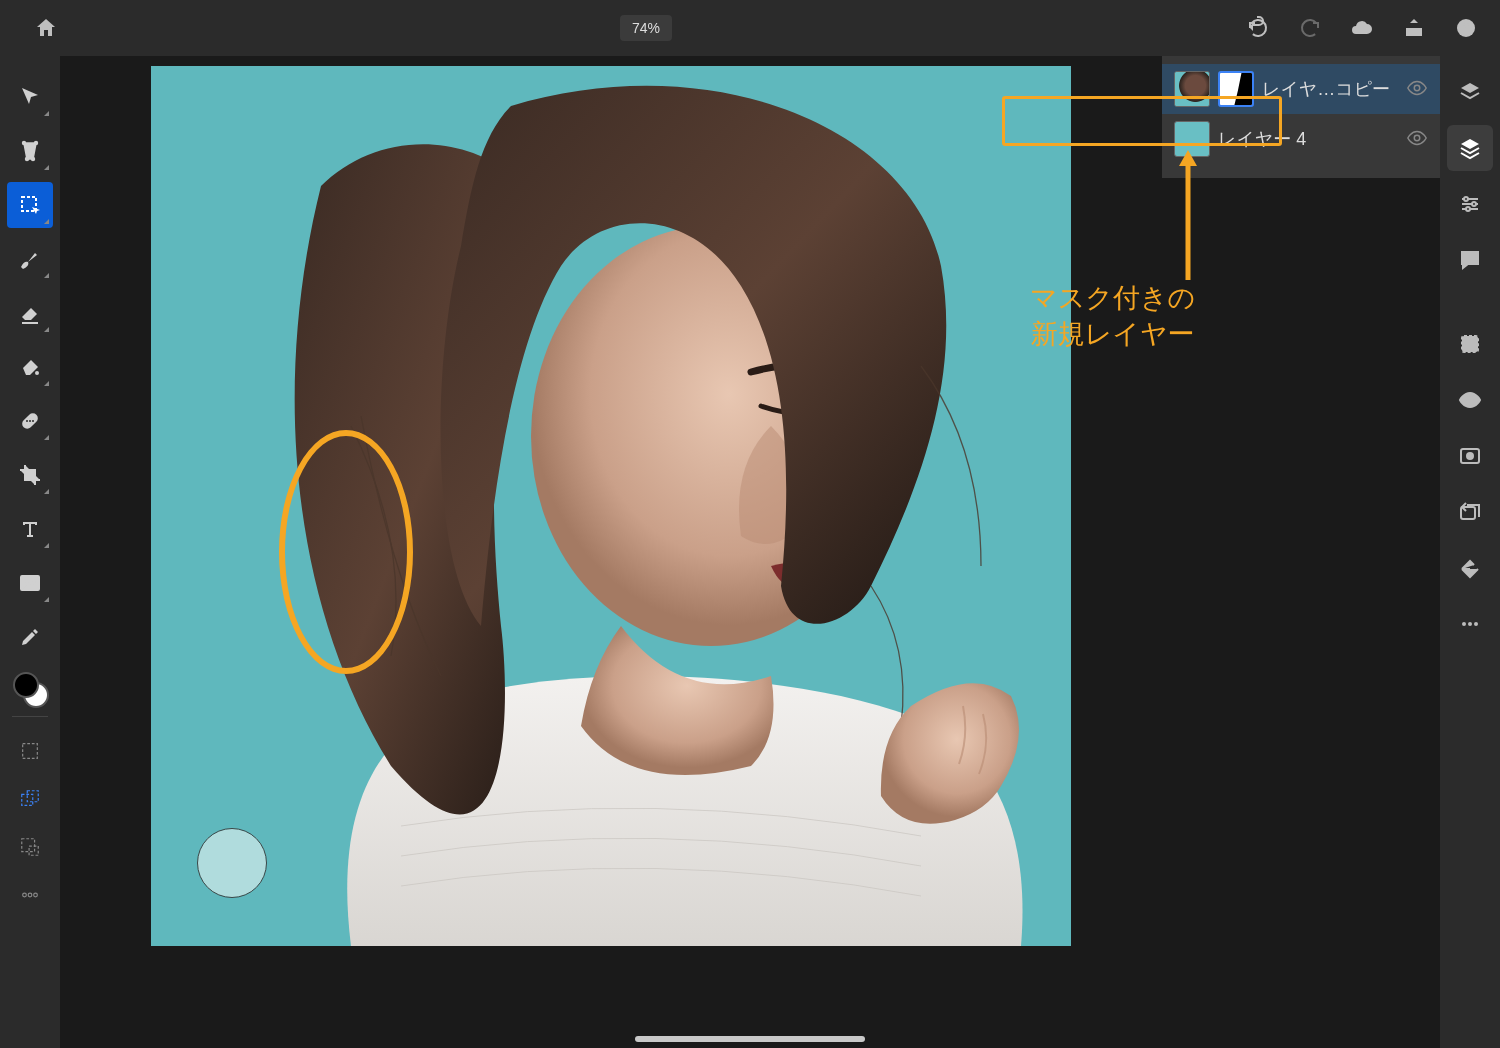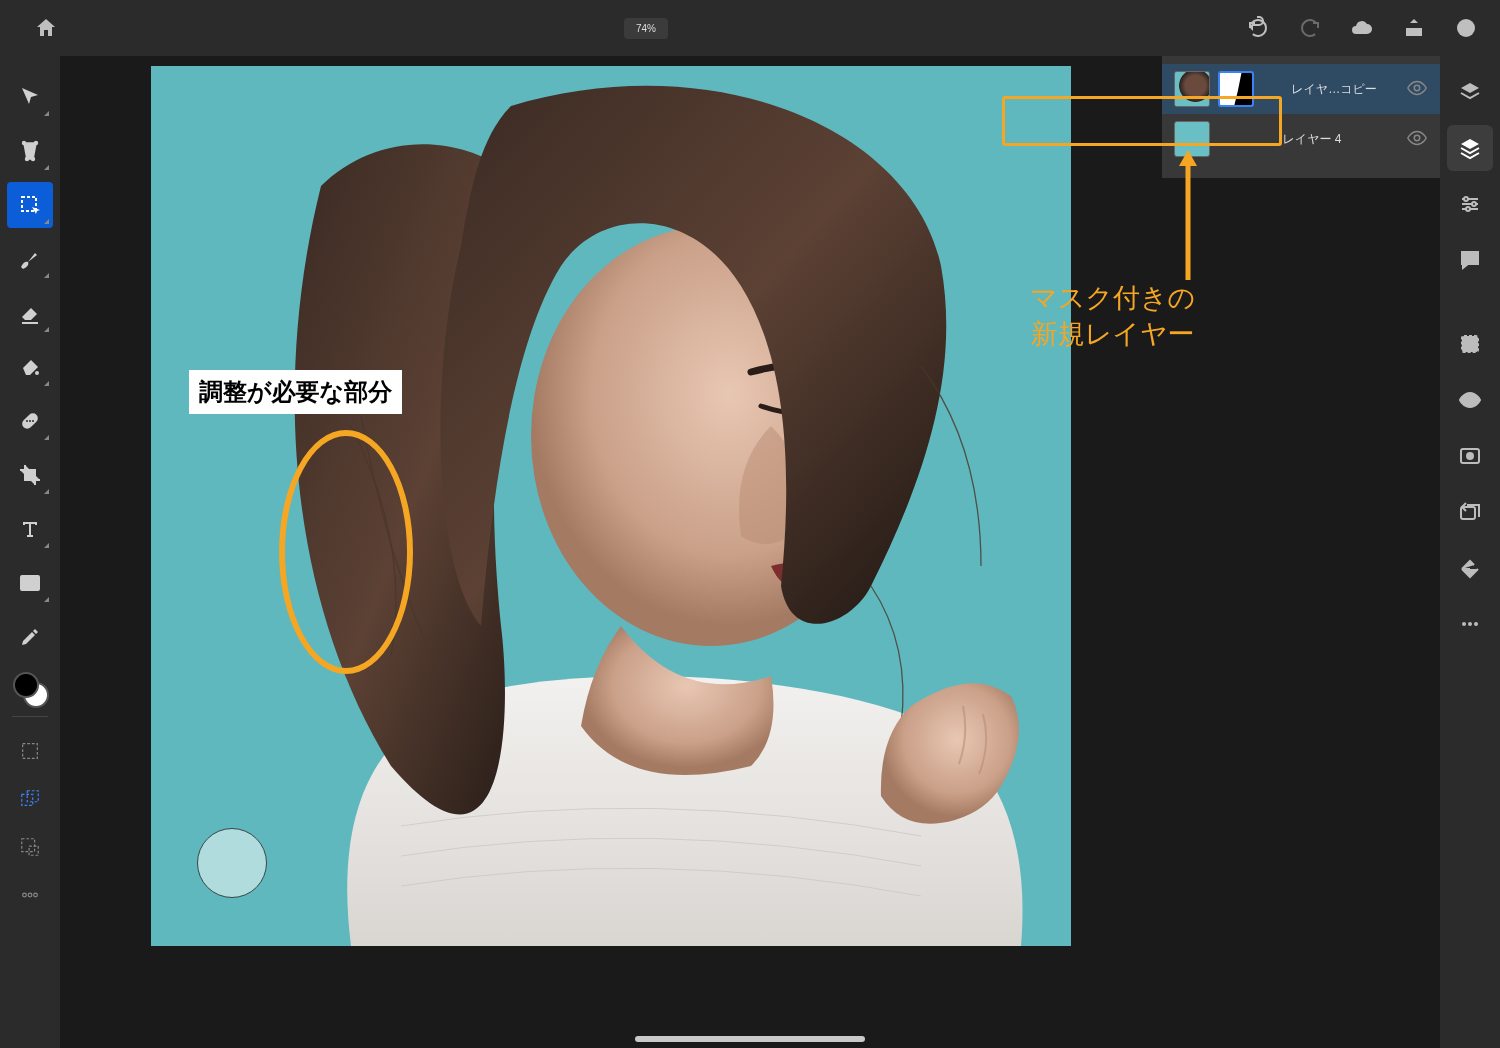--- a/index.html
+++ b/index.html
@@ -13,21 +13,21 @@
   }
 
   
   .topbar {
     position: absolute; left:0; top:0; right:0; height:56px;
     background: #2b2b2b;
     display:flex; align-items:center; padding:0 14px;
   }
   .topbar .gap { flex:1; }
   .zoom-badge {
-    background:#3b3b3b; color:#ddd; font-size:10px;
+    background:#3b3b3b; color:#ddd; font-size:14px;
     padding:5px 12px; border-radius:4px;
   }
   .top-icon {
     width:40px; height:40px; display:flex; align-items:center; justify-content:center;
     color:#bfbfbf; margin-left:12px;
   }
   .top-icon svg { width:24px; height:24px; fill:currentColor; stroke:none; }
   .top-icon.dim { color:#6a6a6a; }
 
   
@@ -105,21 +105,21 @@
   .thumb.mask { background:#fff; border:2px solid #3b82f6; }
   .thumb.mask::after{
     content:""; position:absolute; right:0; top:0; bottom:0; width:55%;
     background:#000;
     clip-path: polygon(40% 0, 100% 0, 100% 100%, 0 100%, 20% 55%);
   }
   .thumb.photo::after{
     content:""; position:absolute; inset:0;
     background: radial-gradient(circle at 60% 40%, #6b4a3e 35%, #2d241f 55%, #69bfc4 58%);
   }
-  .layer-name { color:#ddd; font-size:12px; flex:1; white-space:nowrap; overflow:hidden; text-overflow:ellipsis;text-align:center;}
+  .layer-name { color:#ddd; font-size:18px; flex:1; white-space:nowrap; overflow:hidden; text-overflow:ellipsis;}
   .layer-row.dim .layer-name { color:#777; }
   .vis {
     width:24px; height:24px; color:#888; flex-shrink:0;
   }
   .vis svg { width:22px; height:22px; fill:none; stroke:currentColor; stroke-width:1.6;}
   .vis.hidden svg { opacity:.55; }
 
   .highlight-box {
     position:absolute; border:3px solid #f5a623; border-radius:3px; pointer-events:none;
   }
@@ -382,21 +382,20 @@
         <path d="M770 300 q60 80 60 200"></path>
       </g>
 
       <path d="M760 640 q60 -40 100 -10 q20 40 -10 90 q-14 24 -46 34 q-50 14 -74 -24 q-2 -60 30 -90z" fill="url(#skin)"></path>
       <g stroke="#b98c74" stroke-width="2" fill="none" opacity="0.6">
         <path d="M812 640 q6 30 -4 58"></path>
           <path d="M832 648 q8 30 -4 60"></path>
       </g>
     </svg>
 
-    <div class="canvas-annot-box">調整が必要な部分</div>
     <div class="ellipse-hl"></div>
     <div class="cursor-circle"></div>
   </div>
 </div>
 
 <div class="layers-panel">
 
   <div class="layer-row sel">
     <div class="thumb photo"></div>
     <div class="thumb mask"></div>

